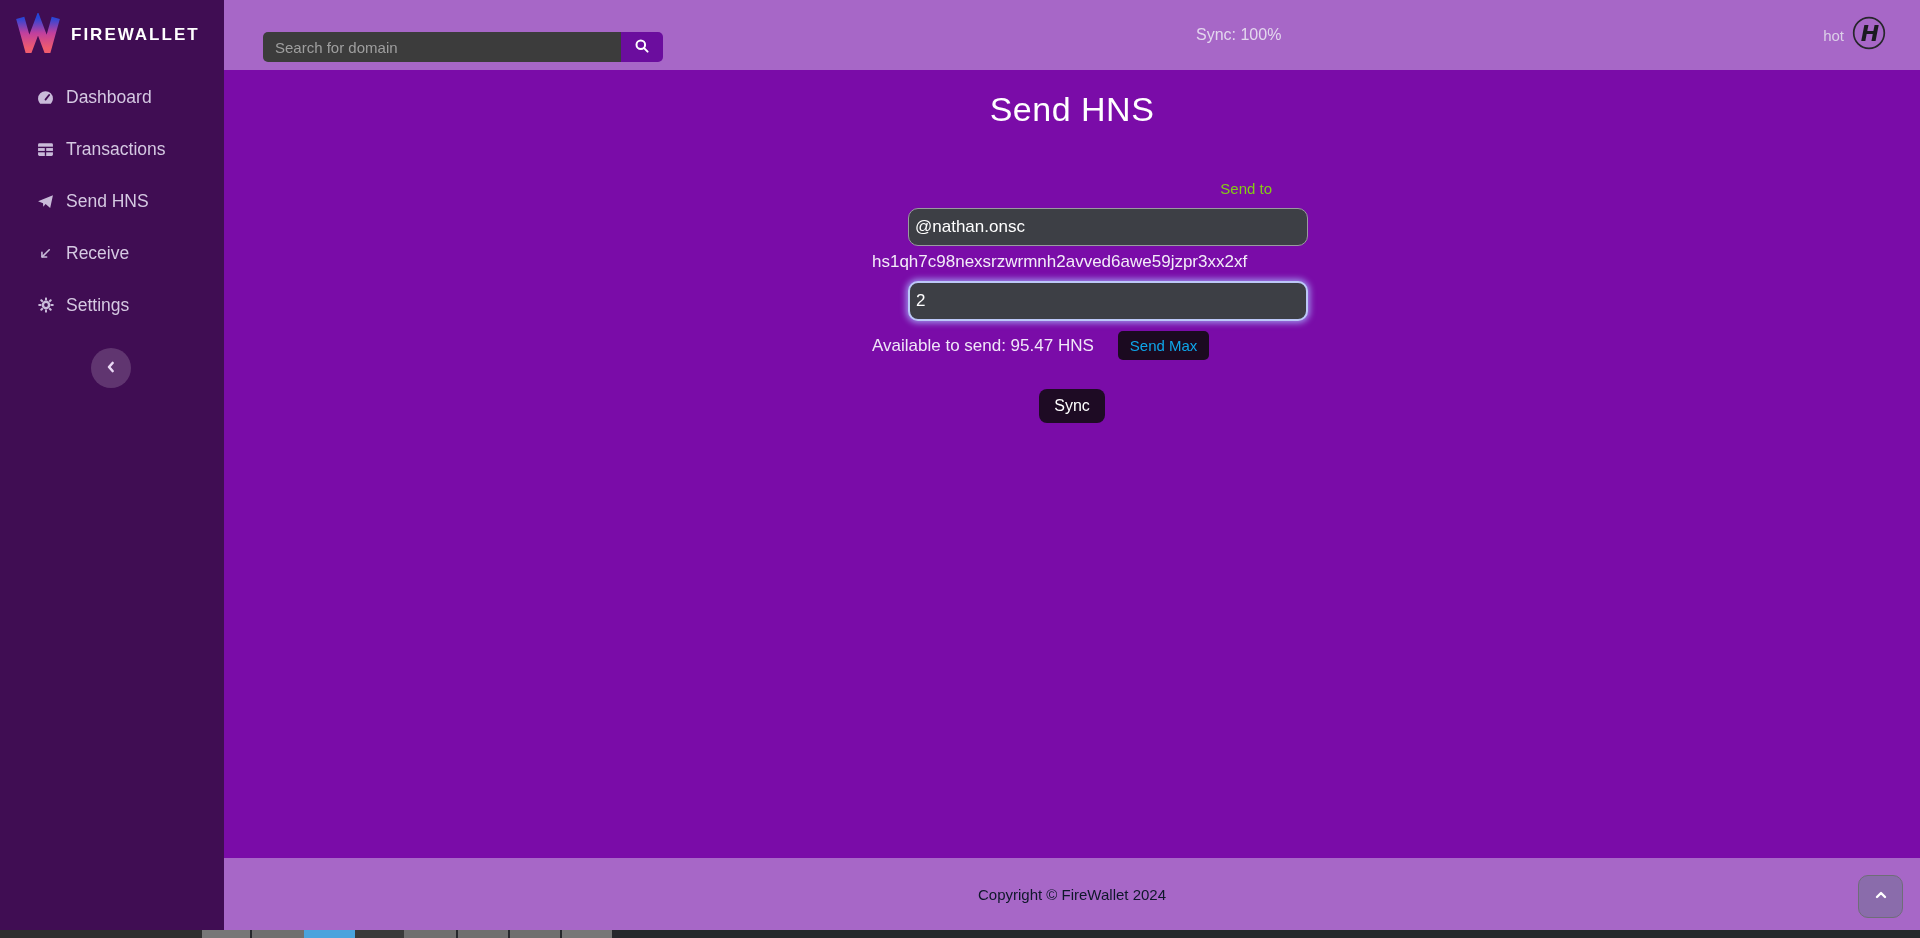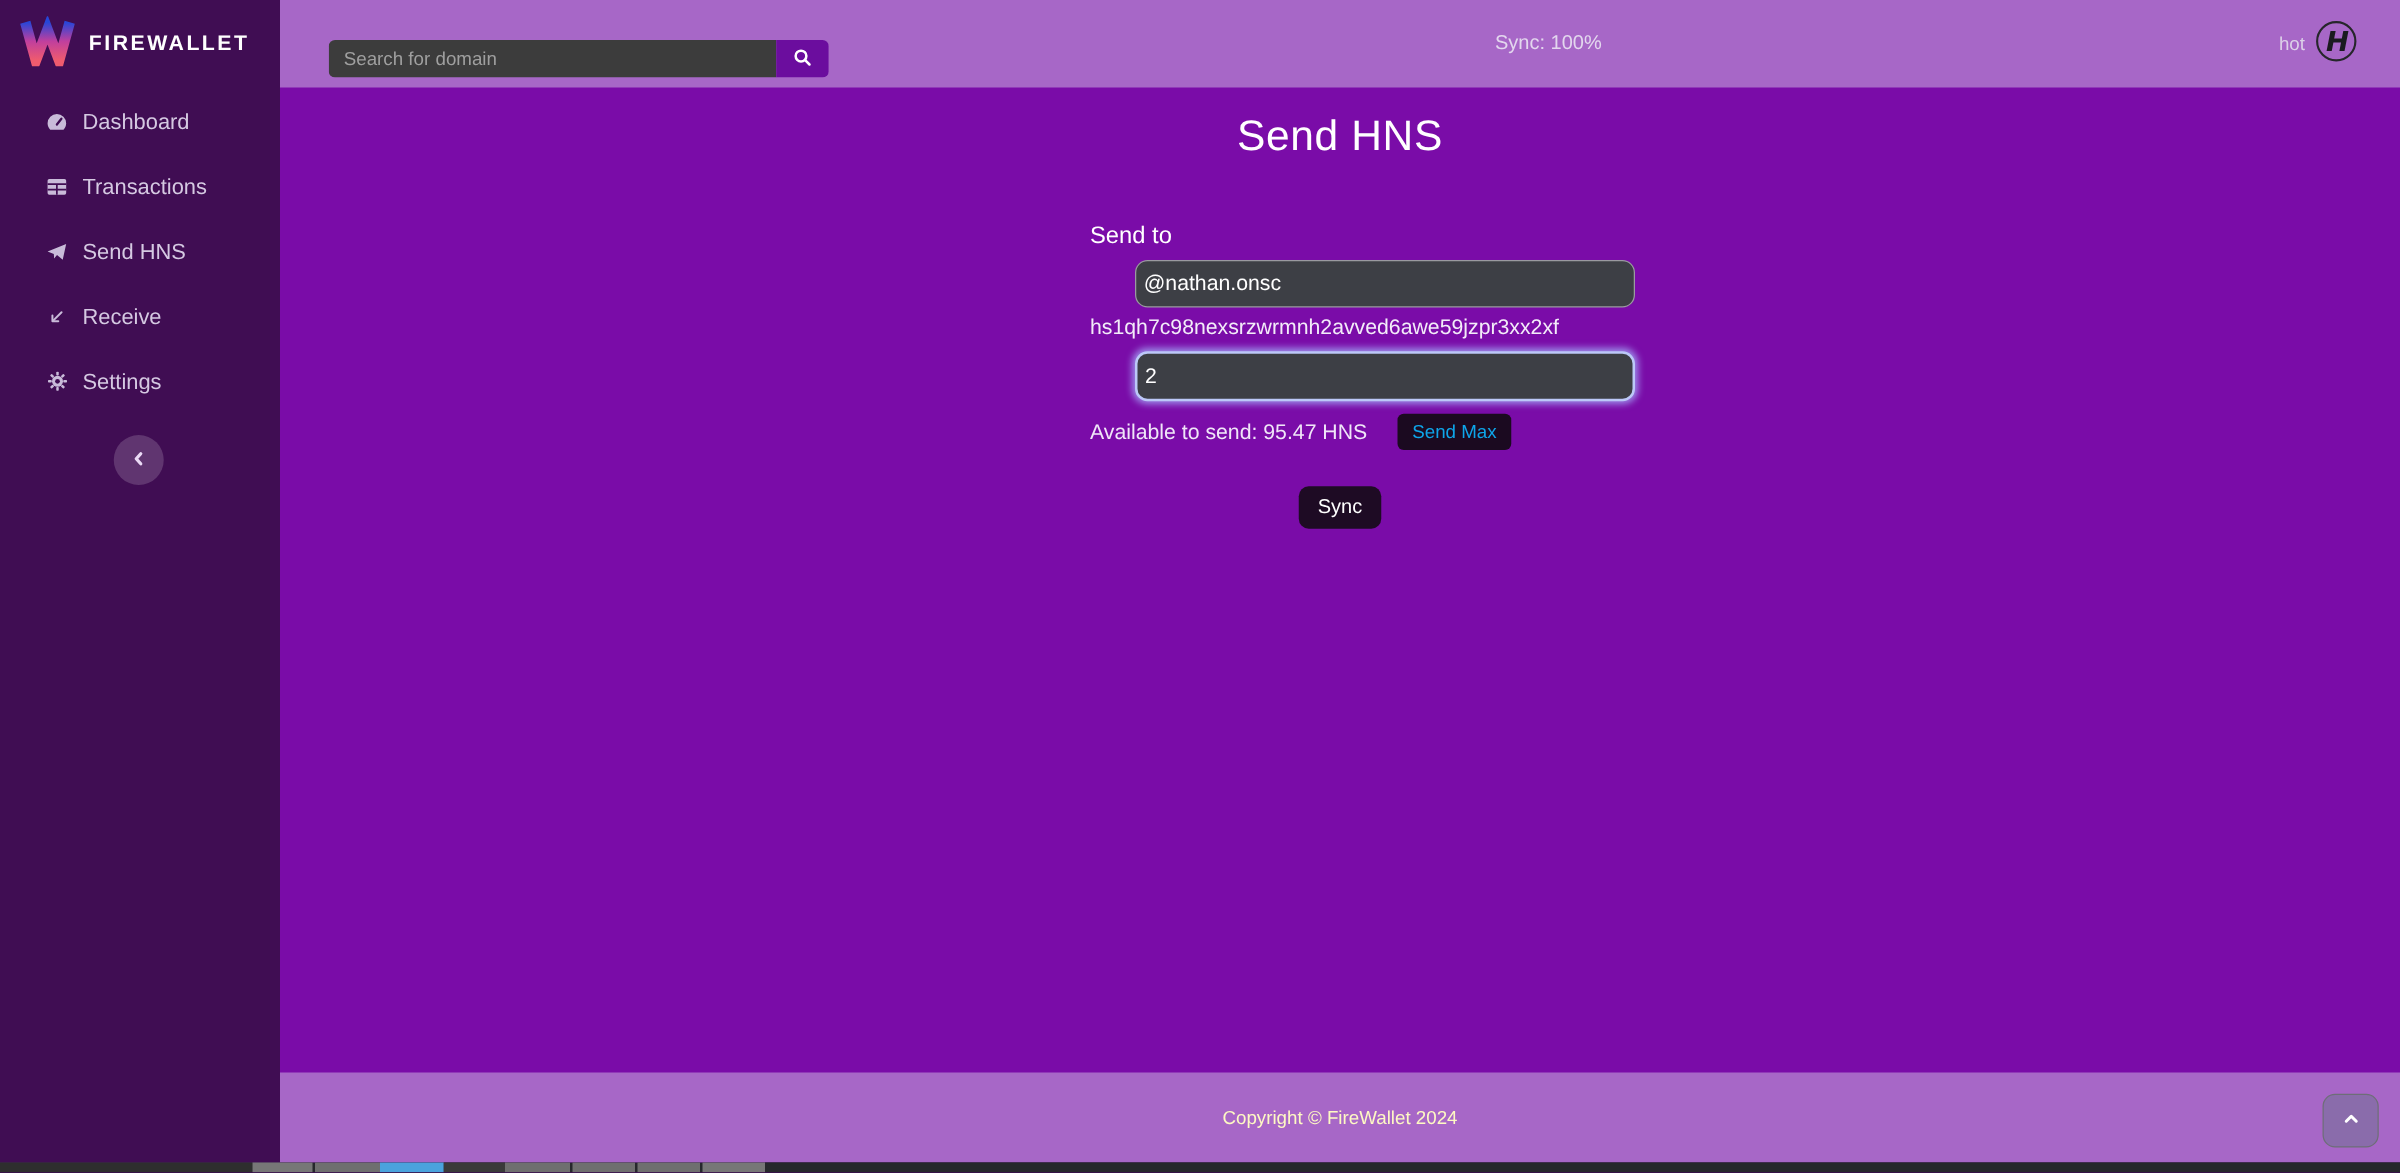--- a/index.html
+++ b/index.html
@@ -32,39 +32,39 @@
   .search input::placeholder{color:#9f9f9f;}
   .search-btn{width:42px;height:30px;border:none;background:var(--search-button-bg);display:flex;align-items:center;justify-content:center;cursor:pointer;}
   .sync{position:absolute;left:972px;top:0;height:70px;display:flex;align-items:center;color:#e3d7ee;font-size:16px;}
   .wallet{position:absolute;right:34px;top:0;height:70px;display:flex;align-items:center;gap:8px;cursor:pointer;}
   .wallet-name{color:#dcd0e8;font-size:15px;}
 
   
   .main{position:absolute;left:224px;top:70px;right:0;height:788px;background:var(--main-bg);}
   .page-title{color:#ffffff;font-size:34px;font-weight:500;text-align:center;margin-top:20px;letter-spacing:.5px;}
   .send-form{width:400px;margin:49px auto 0 auto;}
-  .field-label{display:block;color:#ffffff;font-size:19px;line-height:22px;}
+  .field-label{display:block;color:#84cc16;font-size:15px;line-height:22px;text-align:right;}
   .text-input{width:400px;height:38px;margin-top:8px;background:var(--input-bg);
     border:1.5px solid #9a9aa0;border-radius:10px;color:#ffffff;font-size:17px;padding:0 6px;outline:none;font-family:inherit;margin-left:36px;}
   .text-input.focused{height:40px;border:2px solid var(--focus-ring);
     box-shadow:0 0 6px 2px rgba(168,186,255,.75);}
   .resolved-address{color:#f3ecf9;font-size:17px;line-height:22px;margin-top:5px;}
   .amount-label{margin-top:25px;}
   .avail-row{display:flex;align-items:center;margin-top:10px;}
   .avail-text{color:#f0e6f8;font-size:17px;}
   .send-max-btn{margin-left:24px;background:#1b0a20;color:#0ea5e9;border:none;border-radius:5px;
     padding:6px 12px;font-size:15px;cursor:pointer;font-family:inherit;}
   .send-btn-row{text-align:center;margin-top:29px;}
   .send-btn{background:var(--dark-button-bg);color:#ffffff;border:none;border-radius:8px;
     padding:8px 15px;font-size:16px;cursor:pointer;font-family:inherit;}
 
   
   .footer{position:absolute;left:224px;right:0;top:858px;height:72px;background:var(--footer-bg);
     display:flex;align-items:center;justify-content:center;}
-  .copyright{color:#fef9c3;font-size:15px;}
+  .copyright{color:#0f172a;font-size:15px;}
   .scroll-top{position:absolute;left:1858px;top:875px;width:45px;height:43px;border-radius:10px;
     background:#8a6cab;border:1px solid #6e6e78;display:flex;align-items:center;justify-content:center;cursor:pointer;z-index:4;}
 
   
   .taskbar{position:absolute;left:0;bottom:0;width:1920px;height:8px;background:var(--taskbar-bg);z-index:5;}
 </style>
 </head>
 <body>
 
 <div class="screen">

